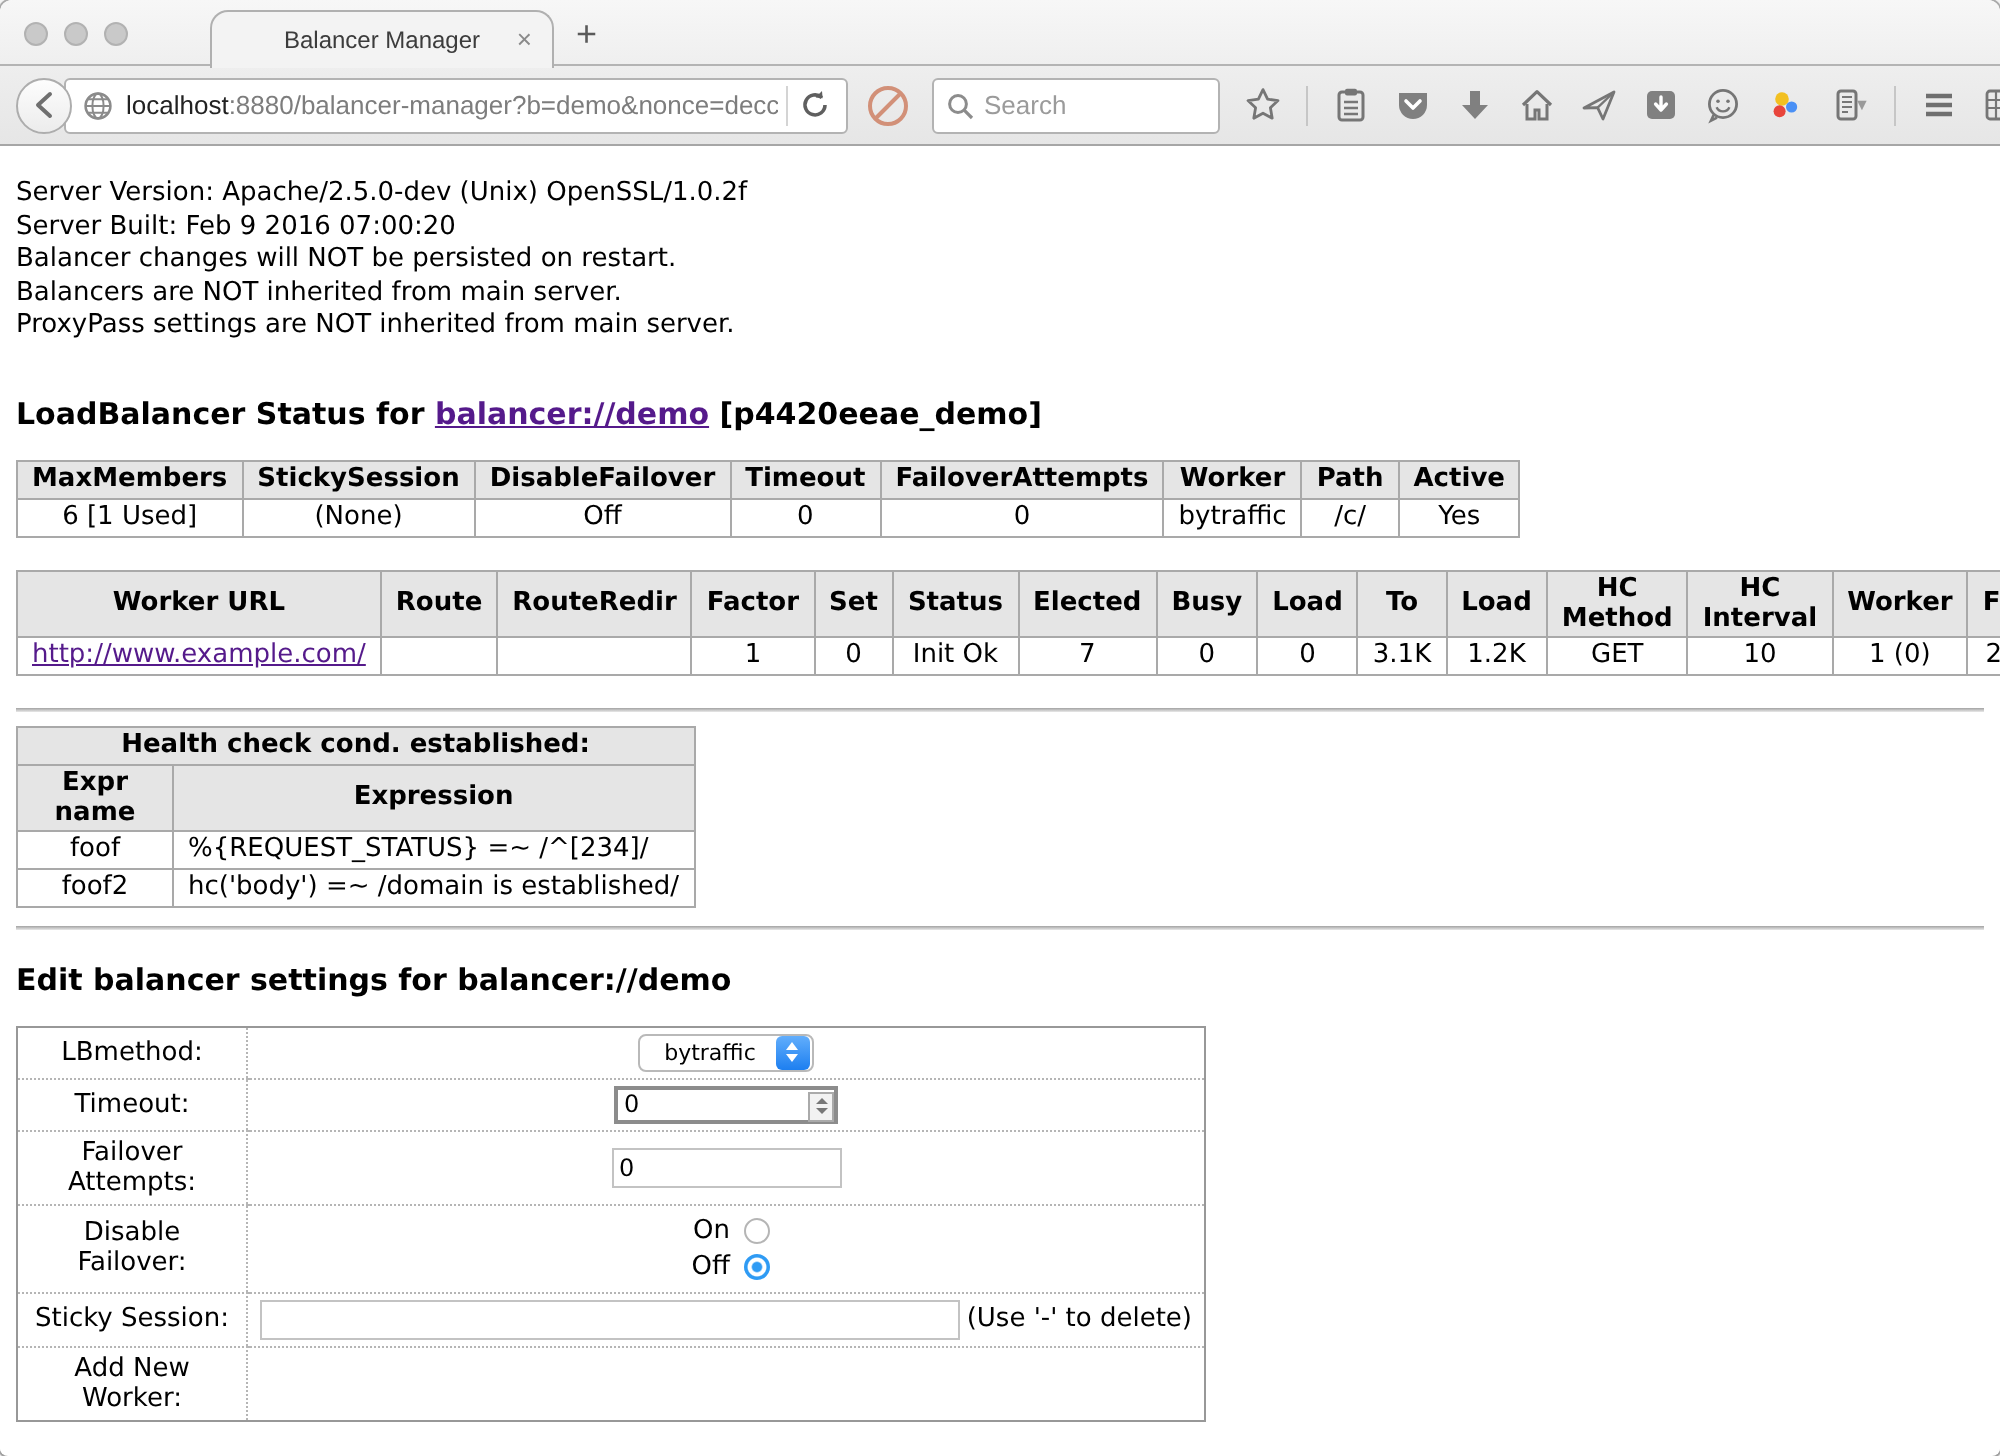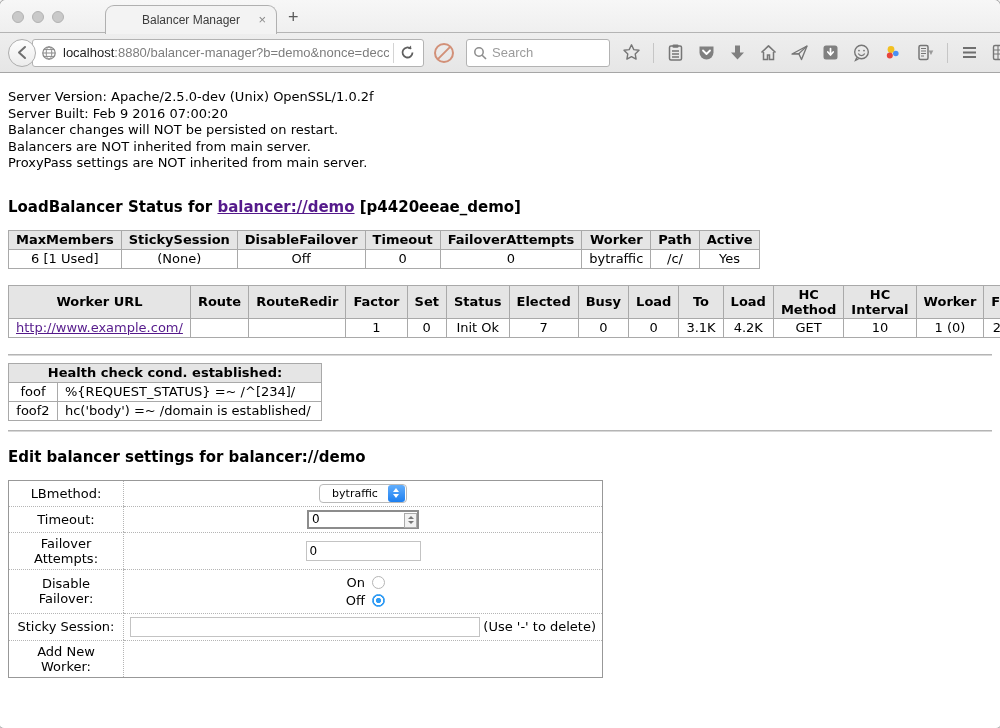--- a/index.html
+++ b/index.html
@@ -255,37 +255,41 @@
         <td class="left"><a href="#" class="vlink">http://www.example.com/</a></td>
         <td></td>
         <td></td>
         <td>1</td>
         <td>0</td>
         <td>Init Ok</td>
         <td>7</td>
         <td>0</td>
         <td>0</td>
         <td>3.1K</td>
-        <td>4.2K</td>
+        <td>1.2K</td>
         <td>GET</td>
         <td>10</td>
         <td>1 (0)</td>
         <td>2 (0)</td>
 
       </tr>
     </tbody>
       </table>
 
     <hr class="rule">
 
     <table class="data" style="margin:7px 0 0 0">
       <tbody>
           <tr>
             <th colspan="2" style="width:313px">Health check cond. established:</th>
           </tr>
+      <tr>
+        <th style="width:78px">Expr name</th>
+        <th>Expression</th>
+      </tr>
       <tr>
         <td>foof</td>
         <td class="left">%{REQUEST_STATUS} =~ /^[234]/</td>
       </tr>
       <tr>
         <td>foof2</td>
         <td class="left">hc('body') =~ /domain is established/</td>
       </tr>
     </tbody>
       </table>

